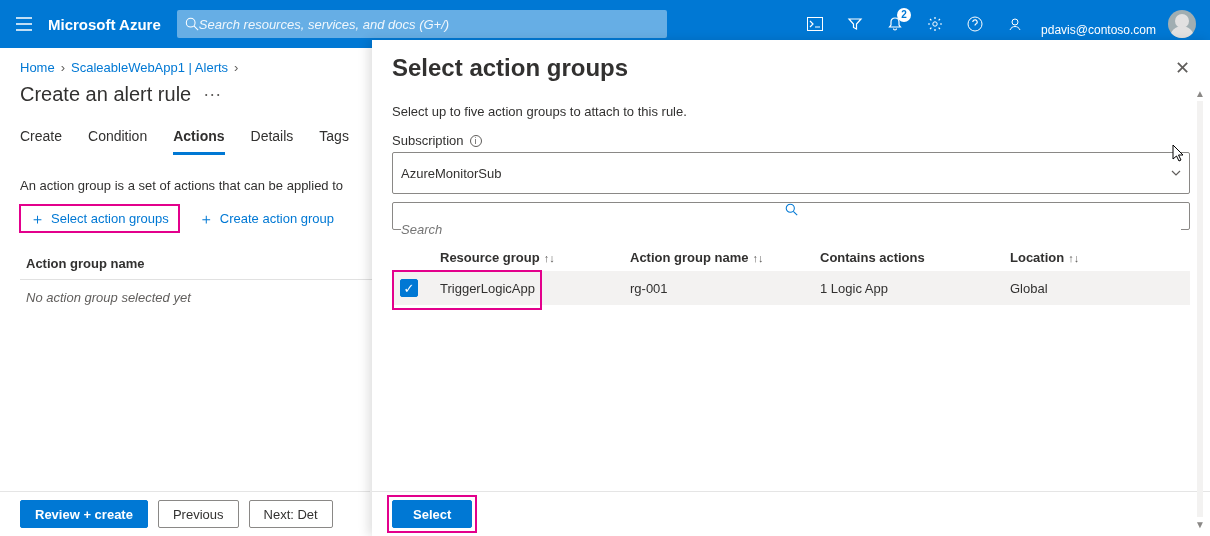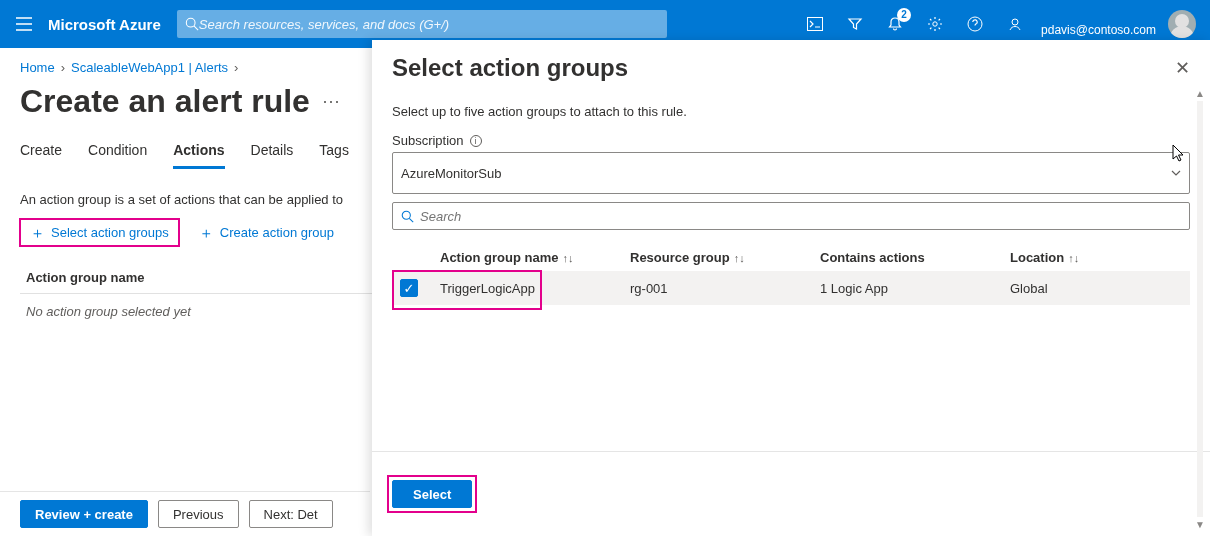--- a/index.html
+++ b/index.html
@@ -57,21 +57,21 @@
     .user-email { font-size: 12px; margin-top: 24px; }
     .user-tenant { font-size: 9px; letter-spacing: 0.5px; opacity: 0.95; }
     .avatar { width: 28px; height: 28px; background: #a0aeb2; border-radius: 50%; margin: 0 6px; position: relative; overflow: hidden; }
     .avatar::before { content:""; position:absolute; width:14px;height:14px;background:#e1e1e1;border-radius:50%; top:4px; left:7px;}
     .avatar::after { content:""; position:absolute; width:24px;height:16px;background:#e1e1e1;border-radius:12px 12px 0 0; top:16px; left:2px;}
 
     
     .breadcrumb { display: flex; gap: 6px; padding: 12px 20px 4px; font-size: 13px; color: #605e5c; }
     .breadcrumb a { color: #0078d4; text-decoration: none; cursor: pointer; }
     .title-row { display: flex; align-items: center; gap: 12px; padding: 4px 20px 10px; }
-    .page-title { font-size: 32px; font-weight: 700; }
+    .page-title { font-size: 20px; font-weight: 400; }
     .ellipsis { font-size: 18px; color: #605e5c; cursor: pointer; }
 
     
     .tabs { display: flex; gap: 26px; padding: 12px 20px 0; border-bottom: 1px solid transparent; }
     .tab { padding-bottom: 8px; cursor: pointer; font-size: 14px; }
     .tab.active { font-weight: 600; border-bottom: 3px solid #0078d4; }
 
     
     .body-desc { padding: 22px 20px 12px; font-size: 13px; }
     .action-cmds { display: flex; gap: 10px; padding: 0 20px 10px; }
@@ -120,21 +120,21 @@
       font-size:9px;line-height:11px;text-align:center;color:#605e5c;
     }
     .select {
       width: 100%; height: 42px; border: 1px solid #8a8886; border-radius: 2px;
       padding: 0 8px; display: flex; align-items: center; justify-content: space-between;
       font-size: 13px; cursor: pointer; background:#fff;
     }
     .fly-search {
       margin-top: 8px; width: 100%; height: 28px;
       border: 1px solid #8a8886; border-radius: 2px;
-      display: flex; align-items: center; padding: 0 8px; gap: 6px;
+      display: flex; align-items: center; padding: 0 8px; gap: 6px; flex-direction: column;
     }
     .fly-search input { border: none; outline: none; font-size: 13px; width: 100%; font-style: italic; color:#605e5c;}
     .mag { color:#0078d4; font-size:13px; }
 
     .grid { margin-top: 14px; }
     .grid-head {
       display: grid; grid-template-columns: 40px 190px 190px 190px 1fr;
       font-size: 13px; font-weight: 600; padding: 6px 8px;
     }
     .grid-head .sort { font-weight:400; font-size:11px; color:#605e5c; margin-left:4px;}
@@ -143,21 +143,21 @@
       align-items: center;
       background: #f3f2f1;
       padding: 8px;
     }
     .chk {
       width: 18px; height: 18px; border: 1px solid #0078d4; background: #0078d4;
       display: flex; align-items: center; justify-content: center; color: #fff;
       font-size: 13px; border-radius:2px; cursor: pointer;
     }
     .fly-foot {
-      border-top: 1px solid #e5e5e5; padding: 24px 16px; display: flex; gap: 10px;
+      border-top: 1px solid #e5e5e5; padding: 4px 16px; display: flex; gap: 10px;
     }
     .cursor-arrow {
       position:absolute; right:24px; top:104px; font-size:14px; color:#000; pointer-events:none;
     }
     .scroll-indicator {
       position:absolute; right:4px; top:48px; bottom:6px; width:12px;
       display:flex; flex-direction:column; align-items:center; color:#8a8886; font-size:10px;
     }
     .scroll-track { flex:1; width:6px; background:#f3f2f1; margin:2px 0;}
     svg { display:block; }
@@ -297,22 +297,22 @@
             <circle cx="6.5" cy="6.5" r="5" stroke="#0078d4" stroke-width="1.3" fill="none"></circle>
             <line x1="10.2" y1="10.2" x2="15" y2="15" stroke="#0078d4" stroke-width="1.3"></line>
           </svg>
       </span>
       <input placeholder="Search" style="">
     </div>
 
     <div class="grid">
       <div class="grid-head">
         <div></div>
+        <div><span>Resource group</span><span class="sort">↑↓</span></div>
         <div><span>Action group name</span><span class="sort">↑↓</span></div>
-        <div><span>Resource group</span><span class="sort">↑↓</span></div>
         <div><span>Contains actions</span></div>
         <div><span>Location</span><span class="sort">↑↓</span></div>
       </div>
       <div class="grid-row hl-red" style="outline-offset:0">
         <div>
             <div class="chk">✓</div>
           </div>
         <div>TriggerLogicApp</div>
         <div>rg-001</div>
         <div>1 Logic App</div>

